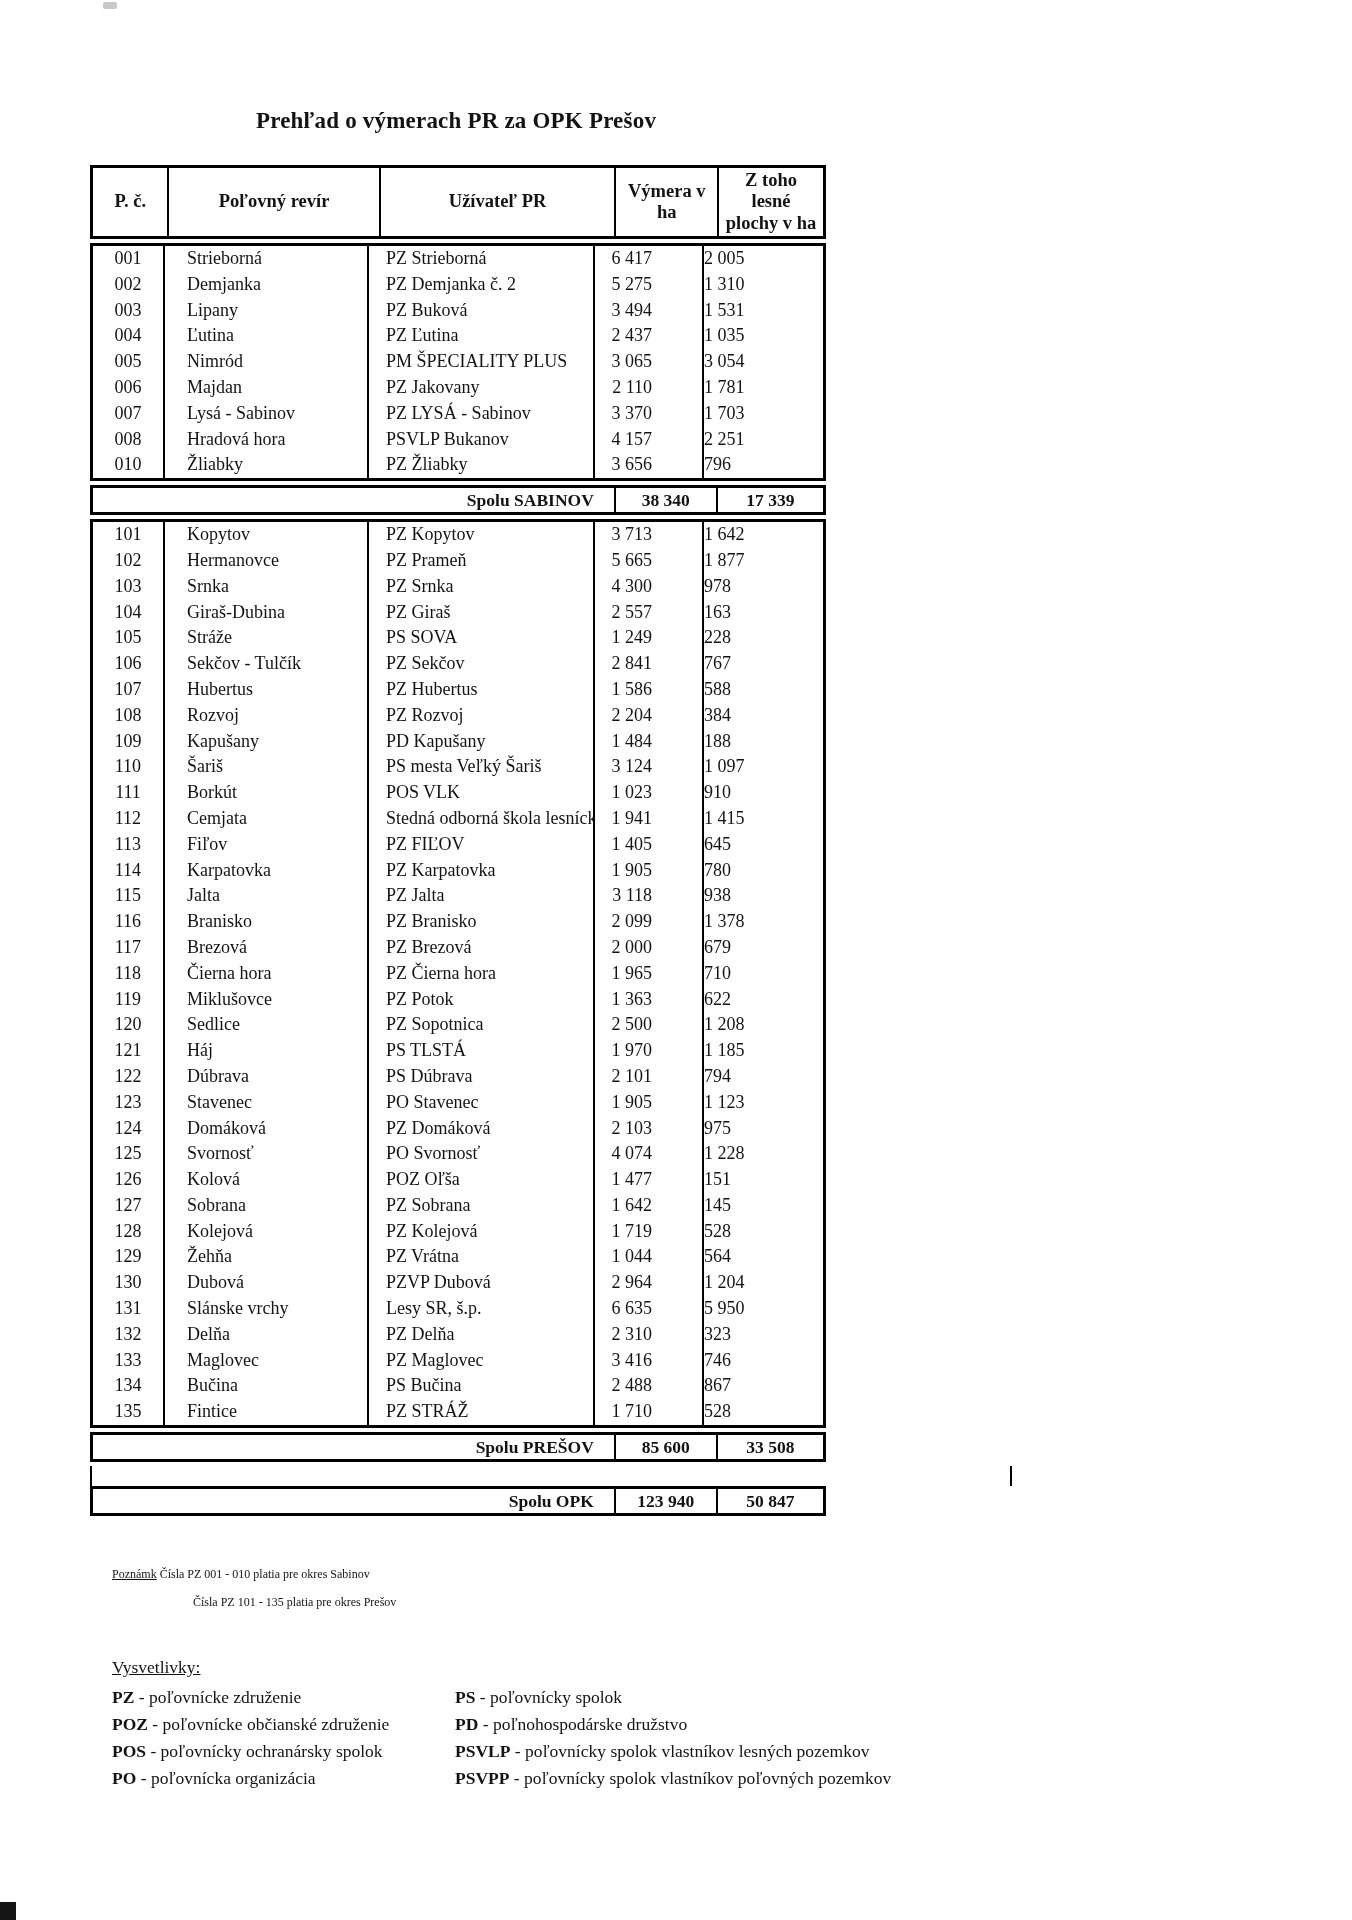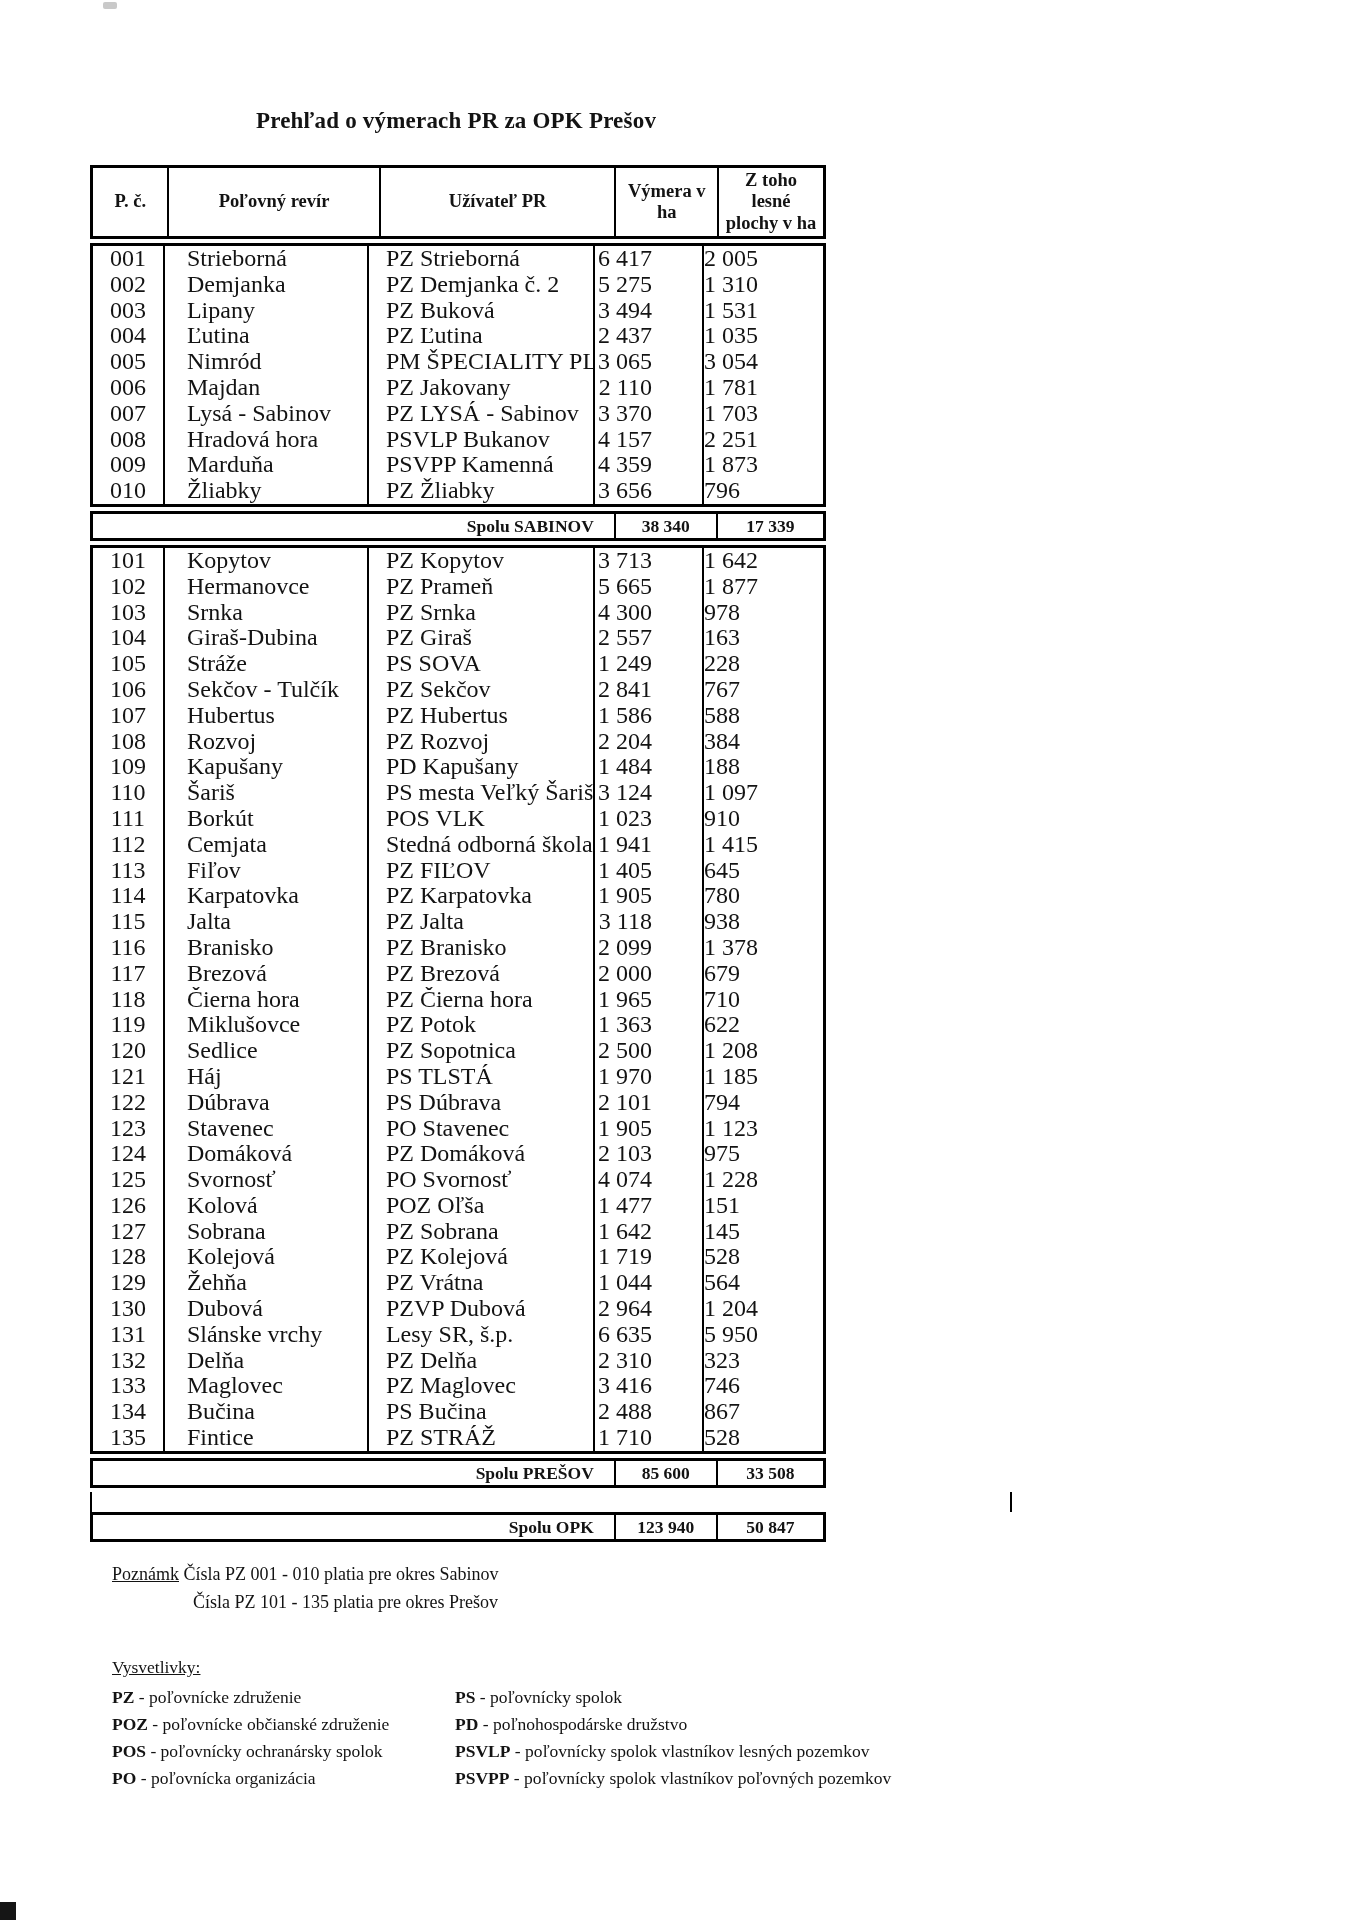--- a/index.html
+++ b/index.html
@@ -28,38 +28,38 @@
     background:#fff;
   }
   .header-box{height:74px;}
   .hrow{display:flex;height:100%;align-items:center;font-weight:bold;font-size:18.5px;}
   .hc{box-sizing:border-box;height:100%;display:flex;align-items:center;justify-content:center;text-align:center;line-height:1.15;}
   .hc1{width:94px;}
   .hc2{width:266px;border-left:2px solid #000;}
   .hc3{width:297px;border-left:2px solid #000;}
   .hc4{width:129px;border-left:2px solid #000;}
   .hc5{width:130px;border-left:2px solid #000;padding:0 6px;}
-  .row{display:flex;height:25.8px;line-height:25.8px;font-size:24px;}
+  .row{display:flex;height:25.8px;line-height:25.8px;font-size:18px;}
   .c{box-sizing:border-box;white-space:nowrap;overflow:hidden;}
   .c1{width:94px;text-align:center;}
   .c2{width:266px;border-left:2px solid #000;padding-left:22px;}
   .c3{width:297px;border-left:2px solid #000;padding-left:17px;}
   .c4{width:129px;border-left:2px solid #000;text-align:right;padding-right:50px;}
   .c5{width:130px;border-left:2px solid #000;text-align:left;padding-right:93px;}
   .total-box{height:30px;}
   .trow{display:flex;height:100%;font-weight:bold;font-size:17.5px;}
   .tlabel{box-sizing:border-box;width:657px;text-align:right;padding-right:20px;line-height:24px;}
   .tc4{box-sizing:border-box;width:129px;border-left:2px solid #000;text-align:center;line-height:24px;}
   .tc5{box-sizing:border-box;width:136px;border-left:2px solid #000;text-align:center;line-height:24px;}
   .gap-band{
     box-sizing:border-box;width:922px;height:20px;
     border-left:2px solid #000;border-right:2px solid #000;
     margin-bottom:0;
   }
-  .notes{position:absolute;left:112px;top:1560px;font-size:18px;line-height:28px;}
+  .notes{position:absolute;left:112px;top:1560px;font-size:12px;line-height:28px;}
   .notes-label{font-weight:normal;text-decoration:underline;}
   .notes-line2{margin-left:81px;}
   .legend{position:absolute;left:112px;top:1642px;font-size:17.5px;margin-top:15px;}
   .legend-title{text-decoration:underline;margin-bottom:6px;}
   .legend-cols{display:flex;margin-top:4px;}
   .legend-col-left{width:343px;}
   .legend-col-right{width:560px;}
   .legend-item{height:27px;line-height:27px;white-space:nowrap;}
   .abbr{font-weight:bold;text-align:center;}
   .corner-mark{
@@ -148,27 +148,20 @@
         </div>
 
         <div class="row">
           <div class="c c1">008</div>
           <div class="c c2">Hradová hora</div>
           <div class="c c3">PSVLP Bukanov</div>
           <div class="c c4">4 157</div>
           <div class="c c5">2 251</div>
         </div>
 
-        <div class="row">
-          <div class="c c1">009</div>
-          <div class="c c2">Marduňa</div>
-          <div class="c c3">PSVPP Kamenná</div>
-          <div class="c c4">4 359</div>
-          <div class="c c5">1 873</div>
-        </div>
 
         <div class="row">
           <div class="c c1">010</div>
           <div class="c c2">Žliabky</div>
           <div class="c c3">PZ Žliabky</div>
           <div class="c c4">3 656</div>
           <div class="c c5">796</div>
         </div>
       </div>
 

